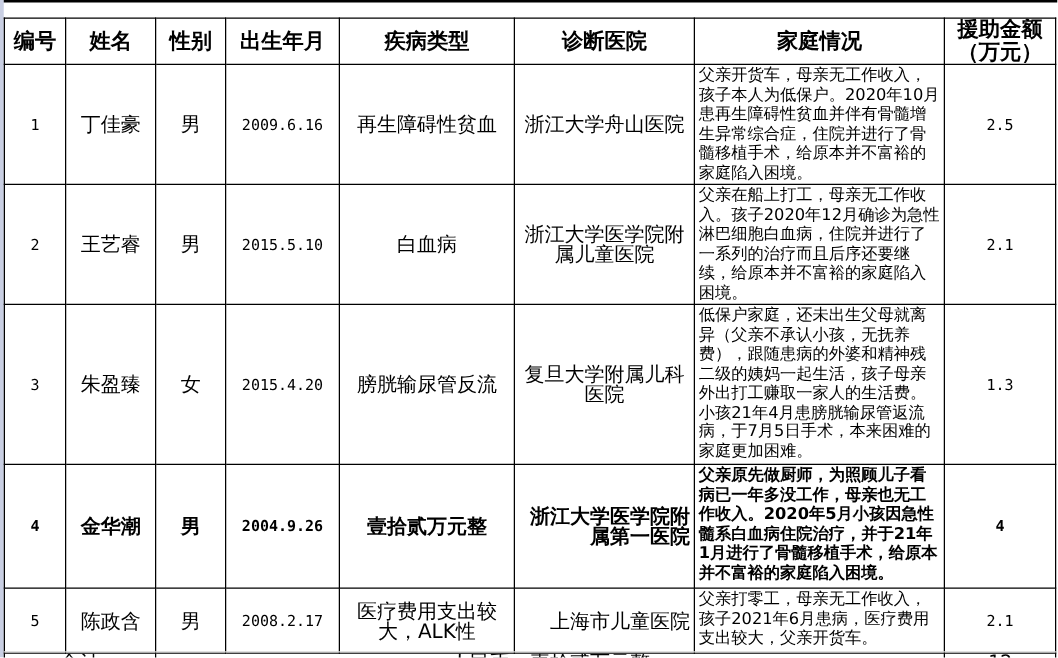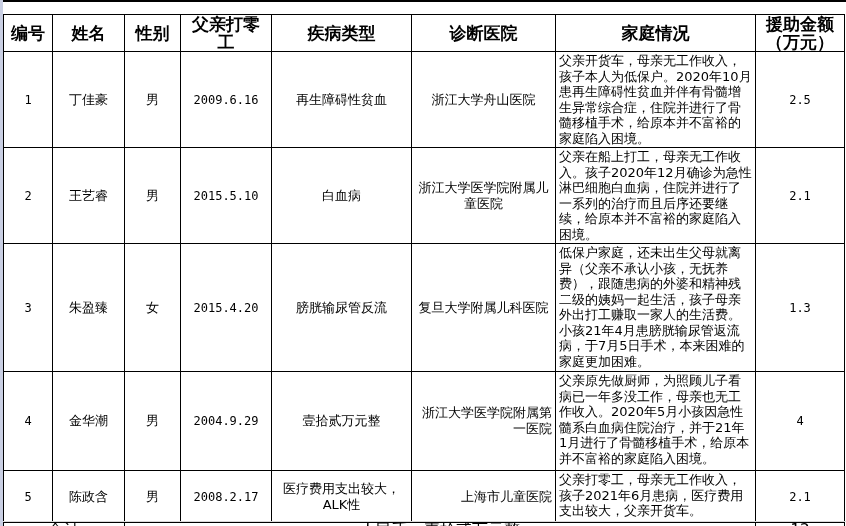--- a/index.html
+++ b/index.html
@@ -4,28 +4,28 @@
   <style>
     html, body { margin: 0; padding: 0; background: #ffffff; }
     body { width: 846px; height: 526px; position: relative; overflow: hidden;
            font-family: "DejaVu Sans", "Liberation Sans", sans-serif; color: #000; }
     .left-gutter { position: absolute; left: 0; top: 0; width: 3px; height: 526px; background: #c9cfe3; }
     .top-strip { position: absolute; left: 3px; top: 0; width: 843px; height: 2px; background: #000; }
     table { position: absolute; left: 3px; top: 14px; border-collapse: collapse; table-layout: fixed; }
     td, th { border: 1.5px solid #000; padding: 0 3px; text-align: center; vertical-align: middle;
              overflow: hidden; }
     th { font-size: 17px; font-weight: bold; height: 36px; line-height: 18px; }
-    td { font-size: 13px; line-height: 16px; }
+    td { font-size: 16px; line-height: 16px; }
     td.mono { font-family: "DejaVu Sans Mono", "Liberation Mono", monospace; font-size: 12px; }
     td.family { text-align: left; font-size: 13px; line-height: 15.5px; padding: 1px 3px; vertical-align: top; }
     td.hosp-left { text-align: right; }
     tr.r1 td { height: 93px; }
     tr.r2 td { height: 93px; }
     tr.r3 td { height: 125px; }
-    tr.r4 td { height: 96px; }
+    tr.r4 td { height: 96px; font-weight: bold; }
     tr.r5 td { height: 49px; }
     tr.total td { height: 13px; font-size: 16px; line-height: 13px; }
     td.total-text { text-align: center; font-size: 13px; }
     .grid-line { position: absolute; left: 3px; top: 521px; width: 843px; height: 5px;
                  border-top: 1px solid #d8d8d8; }
   </style>
 </head>
 <body>
 
 <div class="left-gutter"></div>
@@ -40,21 +40,21 @@
     <col style="width:140px">
     <col style="width:144px">
     <col style="width:200px">
     <col style="width:89px">
   </colgroup>
   <thead>
     <tr>
       <th>编号</th>
       <th>姓名</th>
       <th>性别</th>
-      <th>父亲打零工</th>
+      <th>出生年月</th>
       <th>疾病类型</th>
       <th>诊断医院</th>
       <th>家庭情况</th>
       <th>
         <div>援助金额</div>
         <div>（万元）</div>
       </th>
     </tr>
   </thead>
   <tbody>
@@ -85,21 +85,21 @@
       <td class="mono">2015.4.20</td>
       <td>膀胱输尿管反流</td>
       <td>复旦大学附属儿科医院</td>
       <td class="family">低保户家庭，还未出生父母就离异（父亲不承认小孩，无抚养费），跟随患病的外婆和精神残二级的姨妈一起生活，孩子母亲外出打工赚取一家人的生活费。小孩21年4月患膀胱输尿管返流病，于7月5日手术，本来困难的家庭更加困难。</td>
       <td class="mono">1.3</td>
     </tr>
     <tr class="r4">
       <td class="mono">4</td>
       <td>金华潮</td>
       <td>男</td>
-      <td class="mono">2004.9.29</td>
+      <td class="mono">2004.9.26</td>
       <td>壹拾贰万元整</td>
       <td class="hosp-left">浙江大学医学院附属第一医院</td>
       <td class="family">父亲原先做厨师，为照顾儿子看病已一年多没工作，母亲也无工作收入。2020年5月小孩因急性髓系白血病住院治疗，并于21年1月进行了骨髓移植手术，给原本并不富裕的家庭陷入困境。</td>
       <td class="mono">4</td>
     </tr>
     <tr class="r5">
       <td class="mono">5</td>
       <td>陈政含</td>
       <td>男</td>
       <td class="mono">2008.2.17</td>

